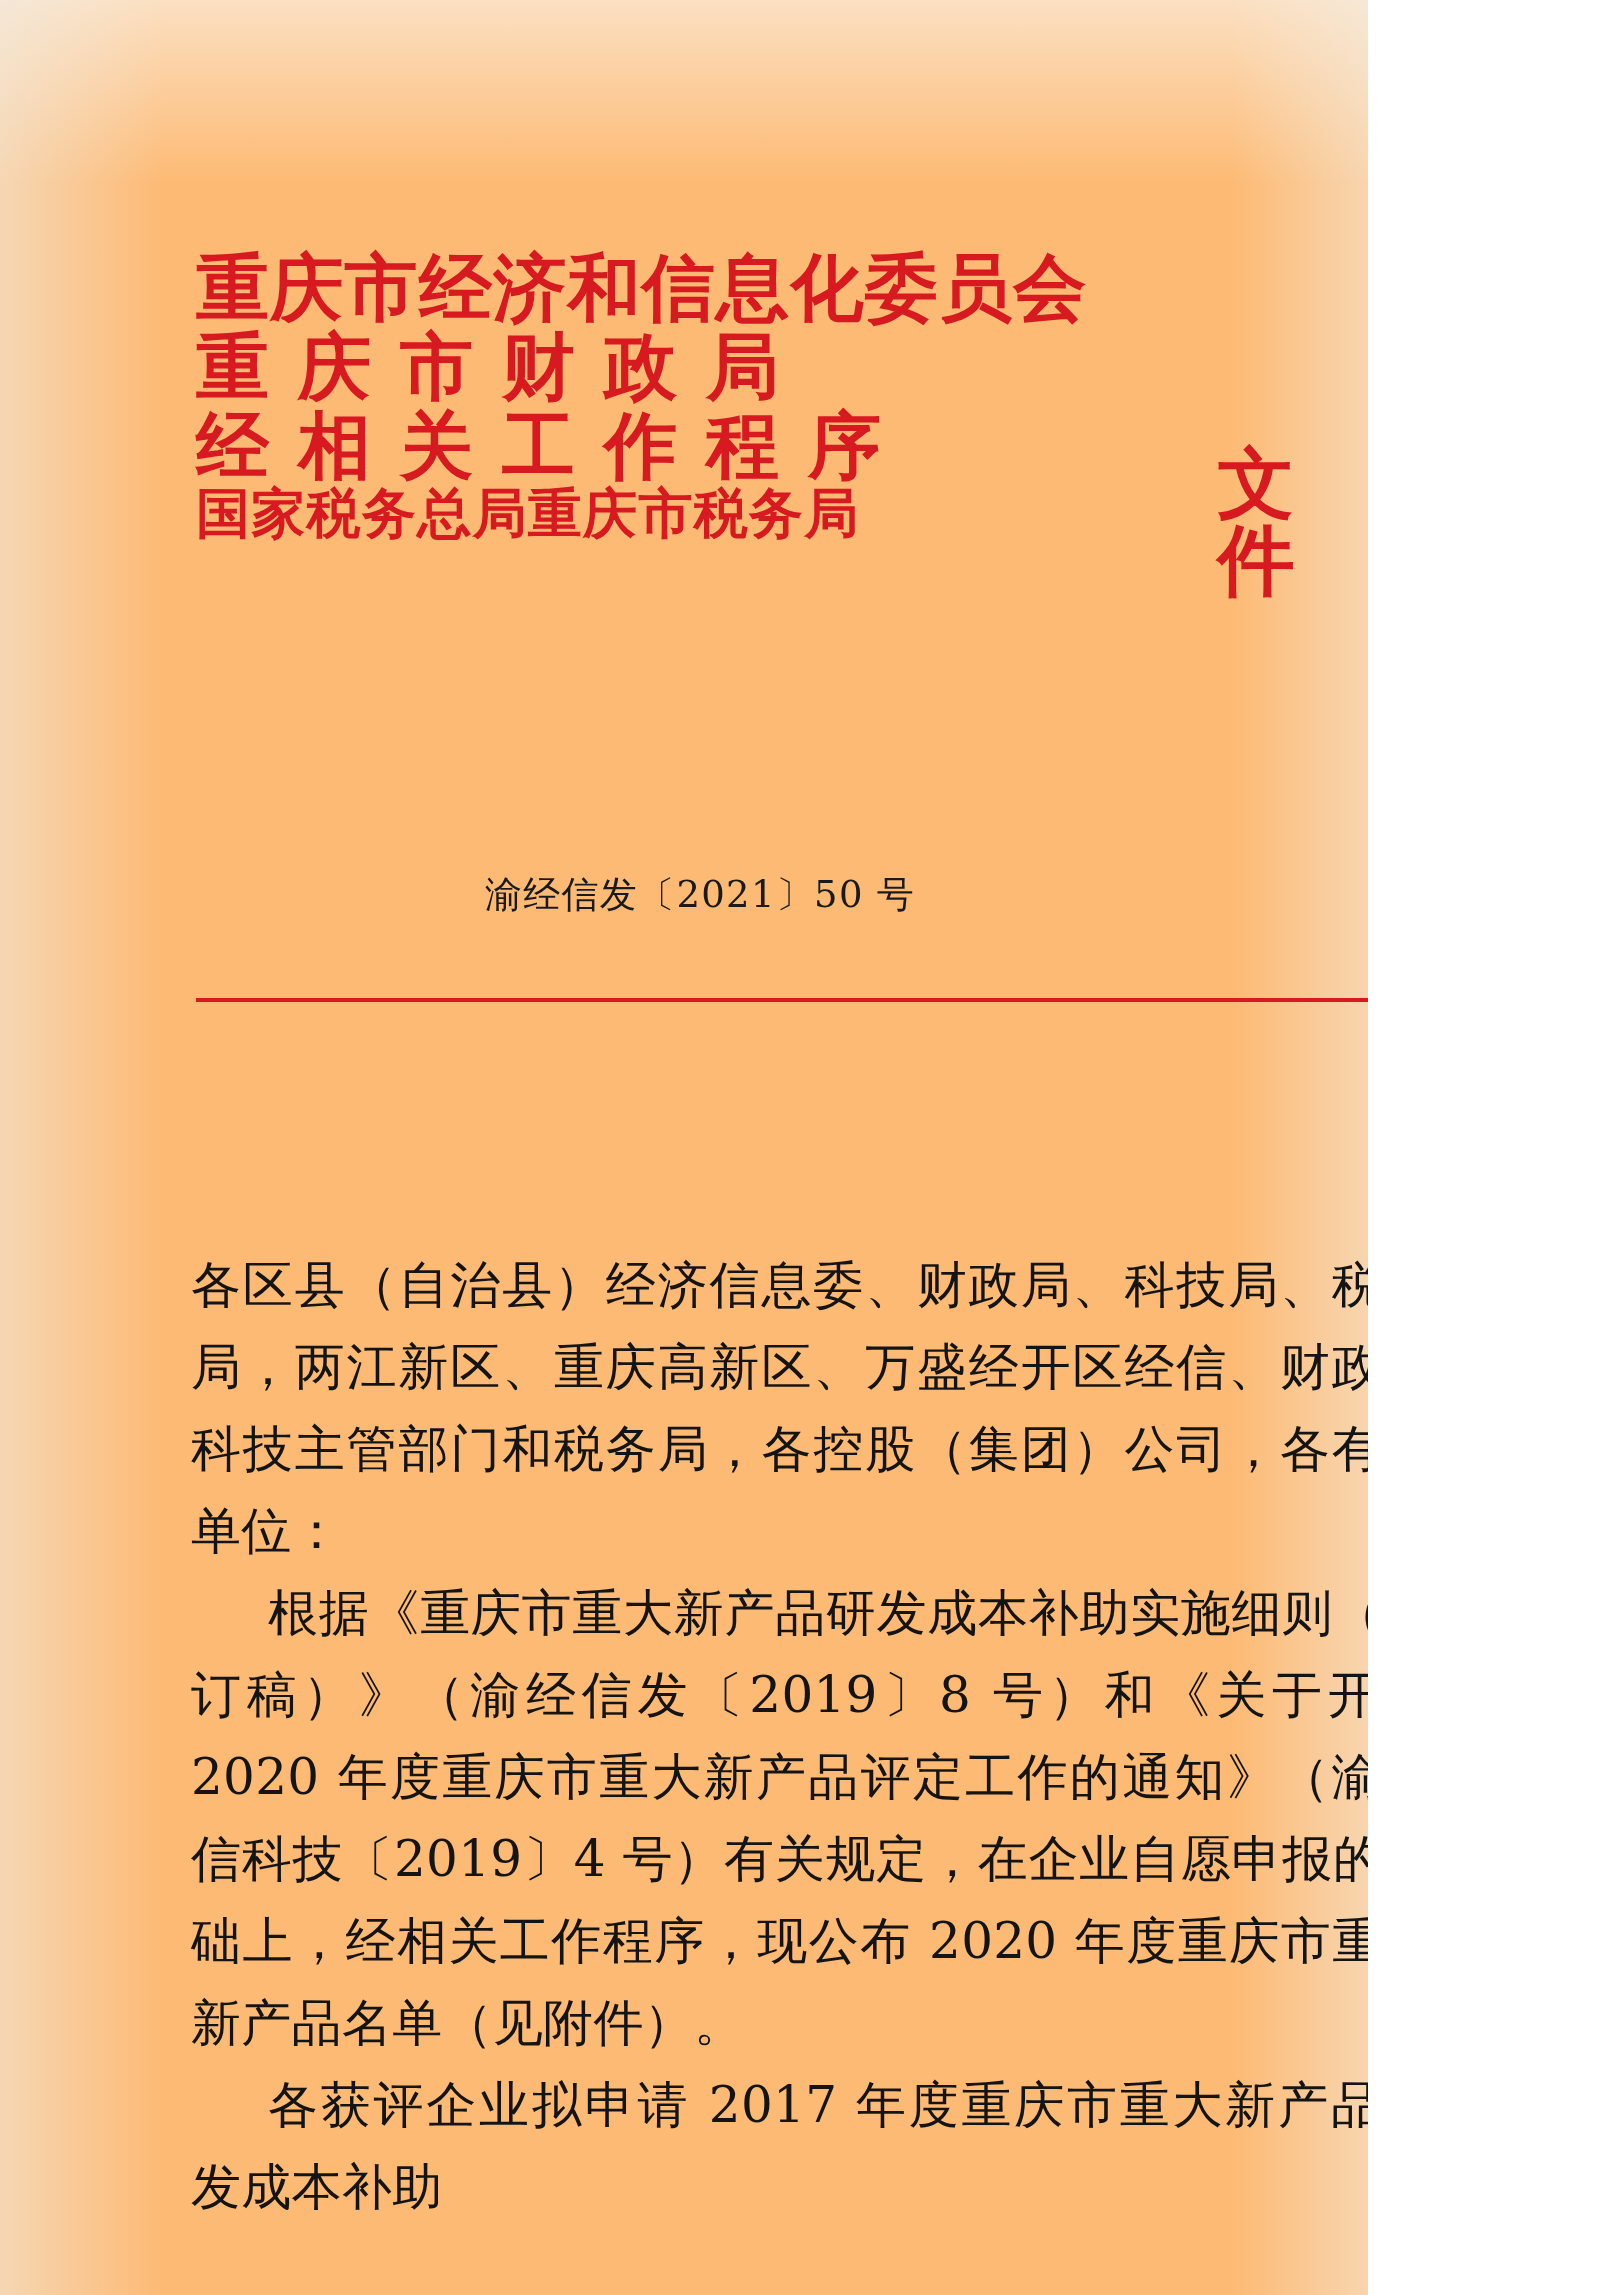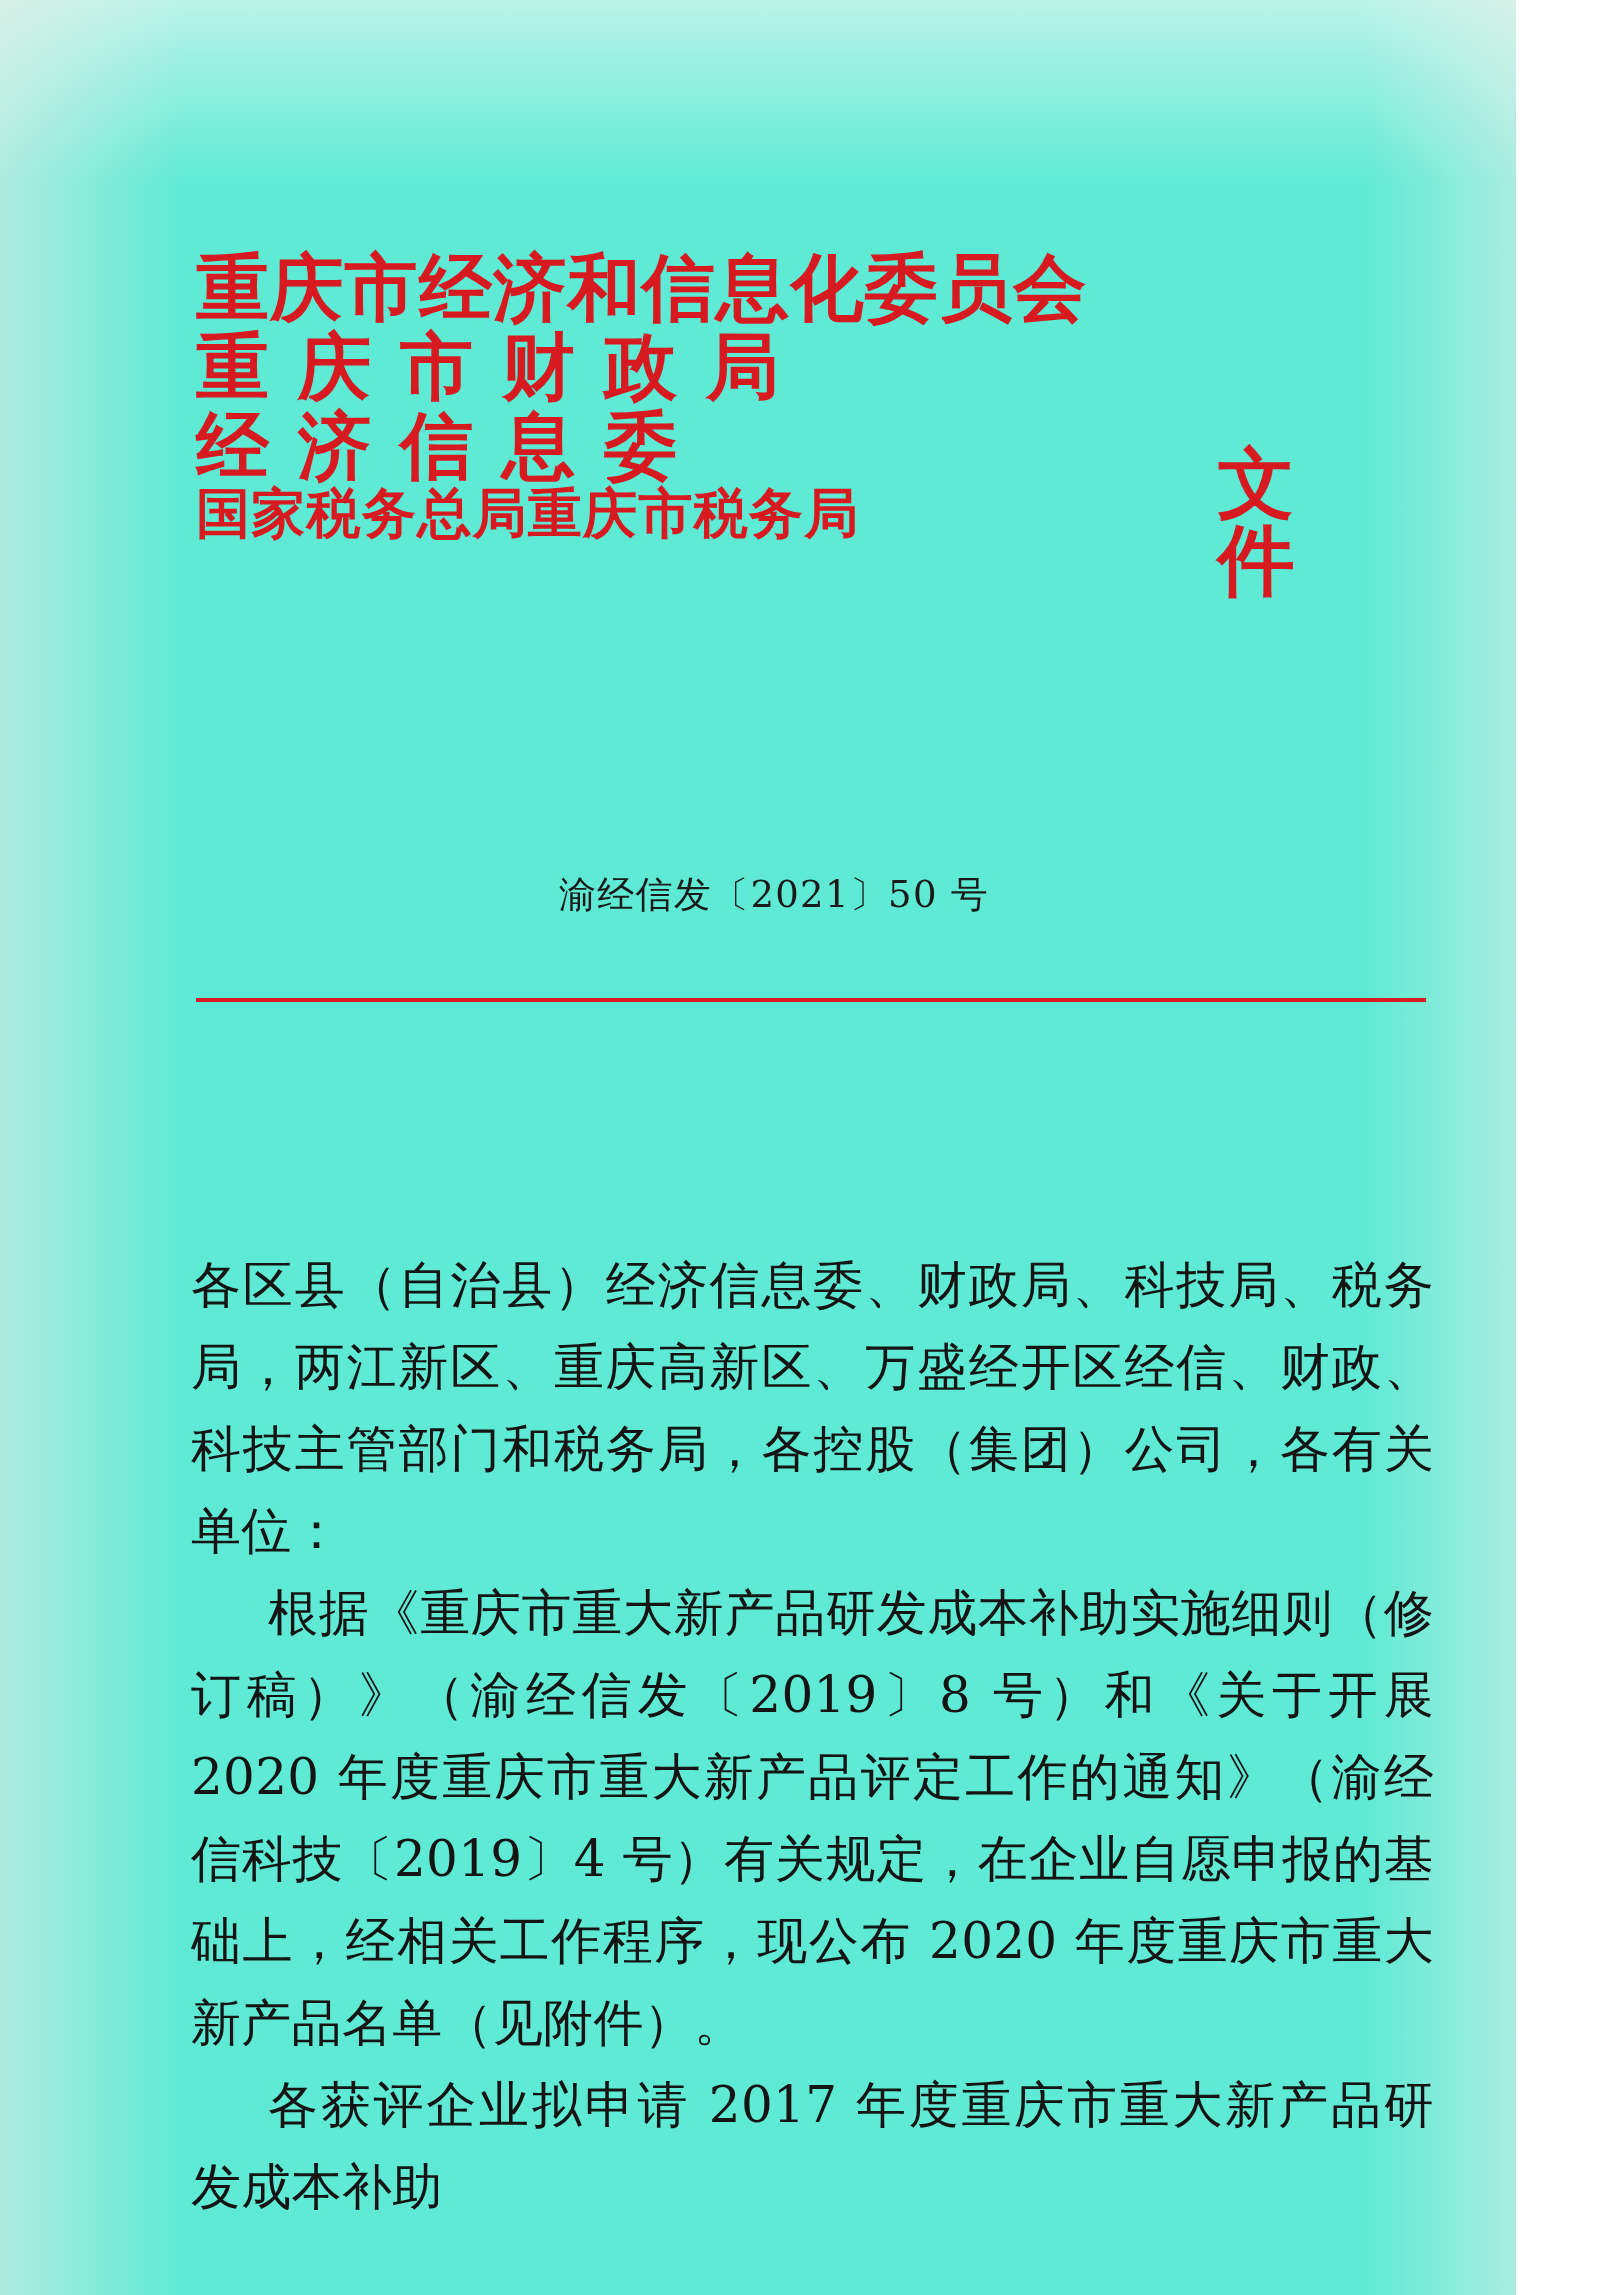--- a/index.html
+++ b/index.html
@@ -5,23 +5,23 @@
   html, body {
     margin: 0;
     padding: 0;
     background: #ffffff;
   }
   body {
     font-family: "DejaVu Sans", "Liberation Sans", sans-serif;
   }
   .page {
     position: relative;
-    width: 1516px;
+    width: 1368px;
     height: 2295px;
-    background: #5eead4;
+    background: #fdba74;
     box-sizing: border-box;
     overflow: hidden;
   }
   
   .paper-tint {
     position: absolute;
     inset: 0;
     background:
       linear-gradient(90deg, rgba(240,238,232,0.55) 0%, rgba(255,255,255,0) 12%),
       linear-gradient(270deg, rgba(242,240,234,0.5) 0%, rgba(255,255,255,0) 10%),
@@ -131,21 +131,21 @@
 </style>
 </head>
 <body>
 
 <div class="page">
   <div class="paper-tint"></div>
 
   <div class="letterhead">
     <div class="org-line org-line-1">重庆市经济和信息化委员会</div>
     <div class="org-line org-line-2">重庆市财政局</div>
-    <div class="org-line org-line-3">经济信息委</div>
+    <div class="org-line org-line-3">经相关工作程序</div>
     <div class="org-line org-line-4">国家税务总局重庆市税务局</div>
     <div class="wenjian">
         <span>文</span>
         <span>件</span>
       </div>
   </div>
 
   <div class="doc-number">渝经信发〔2021〕50 号</div>
 
   <div class="red-rule"></div>

